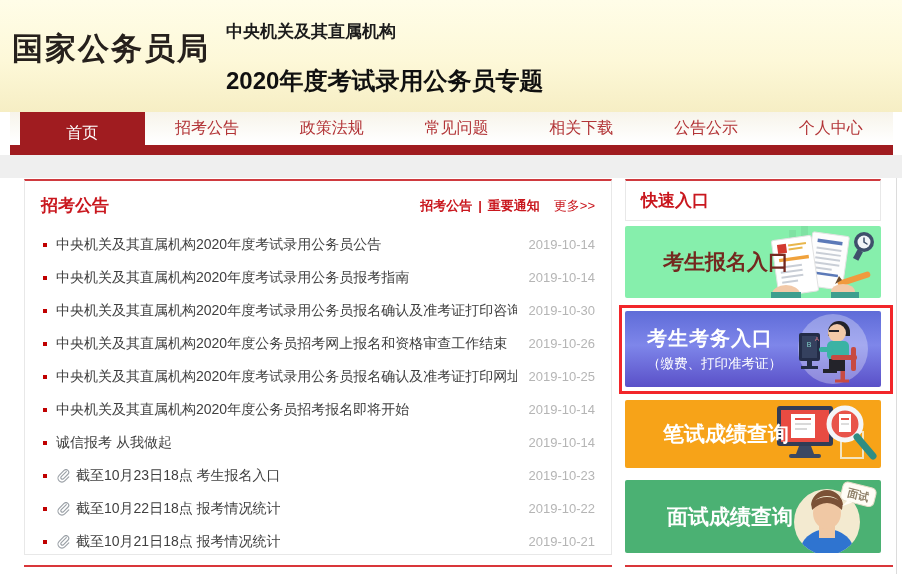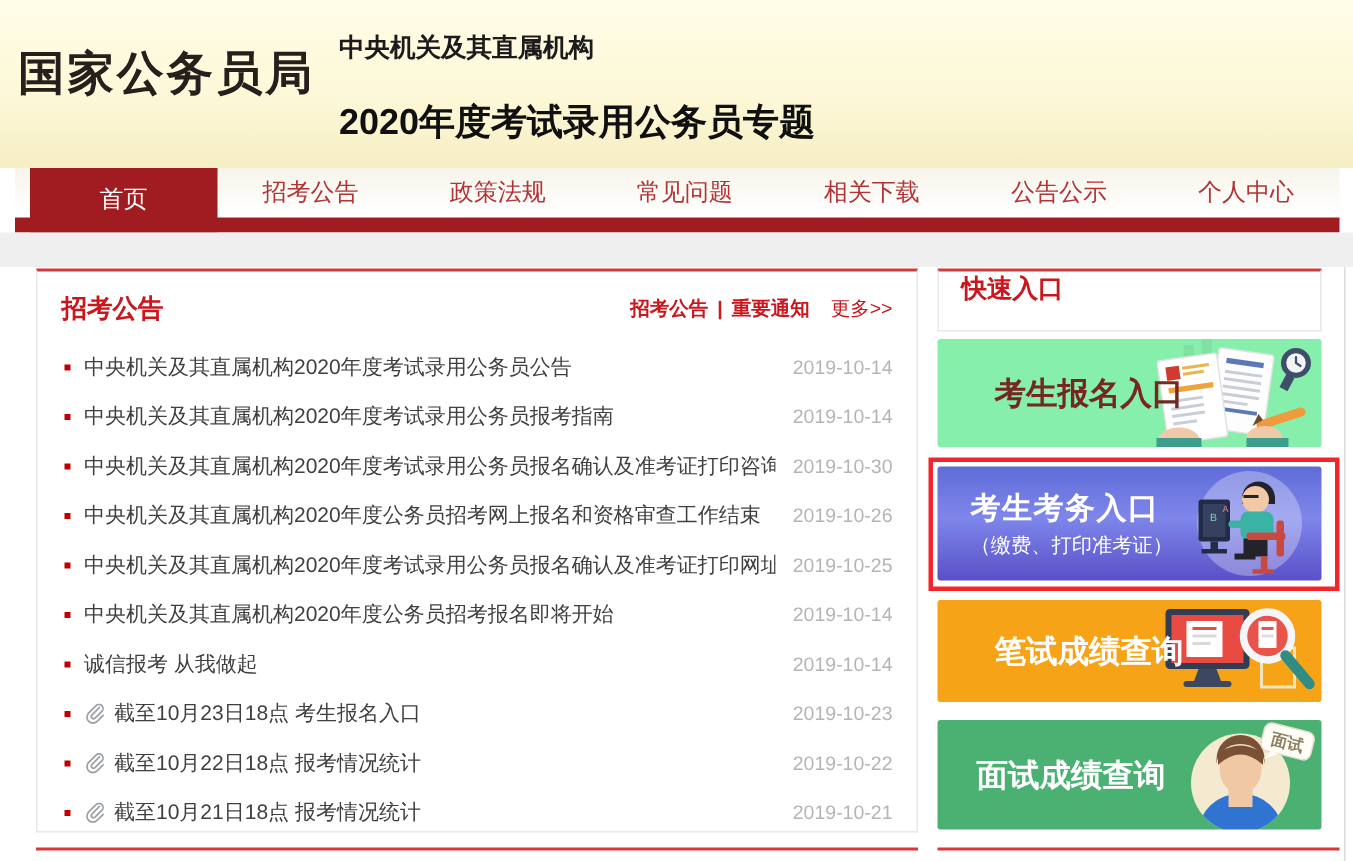--- a/index.html
+++ b/index.html
@@ -41,35 +41,35 @@
   .row { display:flex; align-items:center; height:33px; font-size:14px; }
   .bullet { width:4px; height:4px; background:#c00000; margin:0 9px 0 2px; flex:0 0 auto; }
   .clip { margin-right:6px; flex:0 0 auto; }
   .row-text { color:#3f3f3f; text-decoration:none; cursor:pointer; flex:1 1 auto;
     white-space:nowrap; overflow:hidden; }
   .row-date { color:#b5b5b5; font-size:13px; margin-left:12px; flex:0 0 auto; }
 
   
   .aside { position:absolute; left:625px; top:179px; width:256px; height:395px; }
   .quick-box { height:42px; background:#fff; border:1px solid #e8e8e8;
-    border-top:2px solid #cf3a3f; display:flex; align-items:flex-start; padding-left:15px; }
+    border-top:2px solid #cf3a3f; display:flex; align-items:center; padding-left:15px; }
   .quick-title { font-size:17px; font-weight:bold; color:#c9171e; }
   .qbtn { position:absolute; left:0; width:256px; display:flex; align-items:center;
     cursor:pointer; text-decoration:none; border-radius:2px; overflow:hidden; }
   .qbtn .art { position:absolute; right:0; top:0; height:100%; }
   .qbtn-1 { top:47px;  height:72px; background:#86efac; }
   .qbtn-1 .lbl { position:relative; z-index:2; margin-left:38px; font-size:21px; font-weight:bold; color:#74281f; }
   .qbtn-2 { top:132px; height:76px; background:linear-gradient(180deg,#5f6cd8 0%,#7e86ea 45%,#5a50c8 100%); }
   .qbtn-2 .lblwrap { position:relative; z-index:2; margin-left:22px; text-align:left; }
   .qbtn-2 .lbl { font-size:20px; font-weight:bold; color:#fff; letter-spacing:1px; }
   .qbtn-2 .sub { font-size:13.5px; color:#fff; margin-top:3px; }
   .qbtn-3 { top:221px; height:68px; background:#f7a318; }
   .qbtn-3 .lbl { position:relative; z-index:2; margin-left:38px; font-size:21px; font-weight:bold; color:#fff; }
   .qbtn-4 { top:301px; height:73px; background:#4bb173; }
-  .qbtn-4 .lbl { position:relative; z-index:2; margin-left:26px; font-size:21px; font-weight:bold; color:#fff; }
+  .qbtn-4 .lbl { position:relative; z-index:2; margin-left:42px; font-size:21px; font-weight:bold; color:#fff; }
 
   
   .highlight-rect { position:absolute; left:619px; top:305px; width:274px; height:89px;
     border:3px solid #f2262a; pointer-events:none; z-index:5; }
 
   
   .cut-line { position:absolute; height:2px; background:#d9363a; }
   .cut-line.left  { left:24px;  top:565px; width:588px; }
   .cut-line.right { left:625px; top:565px; width:268px; }
 </style>

